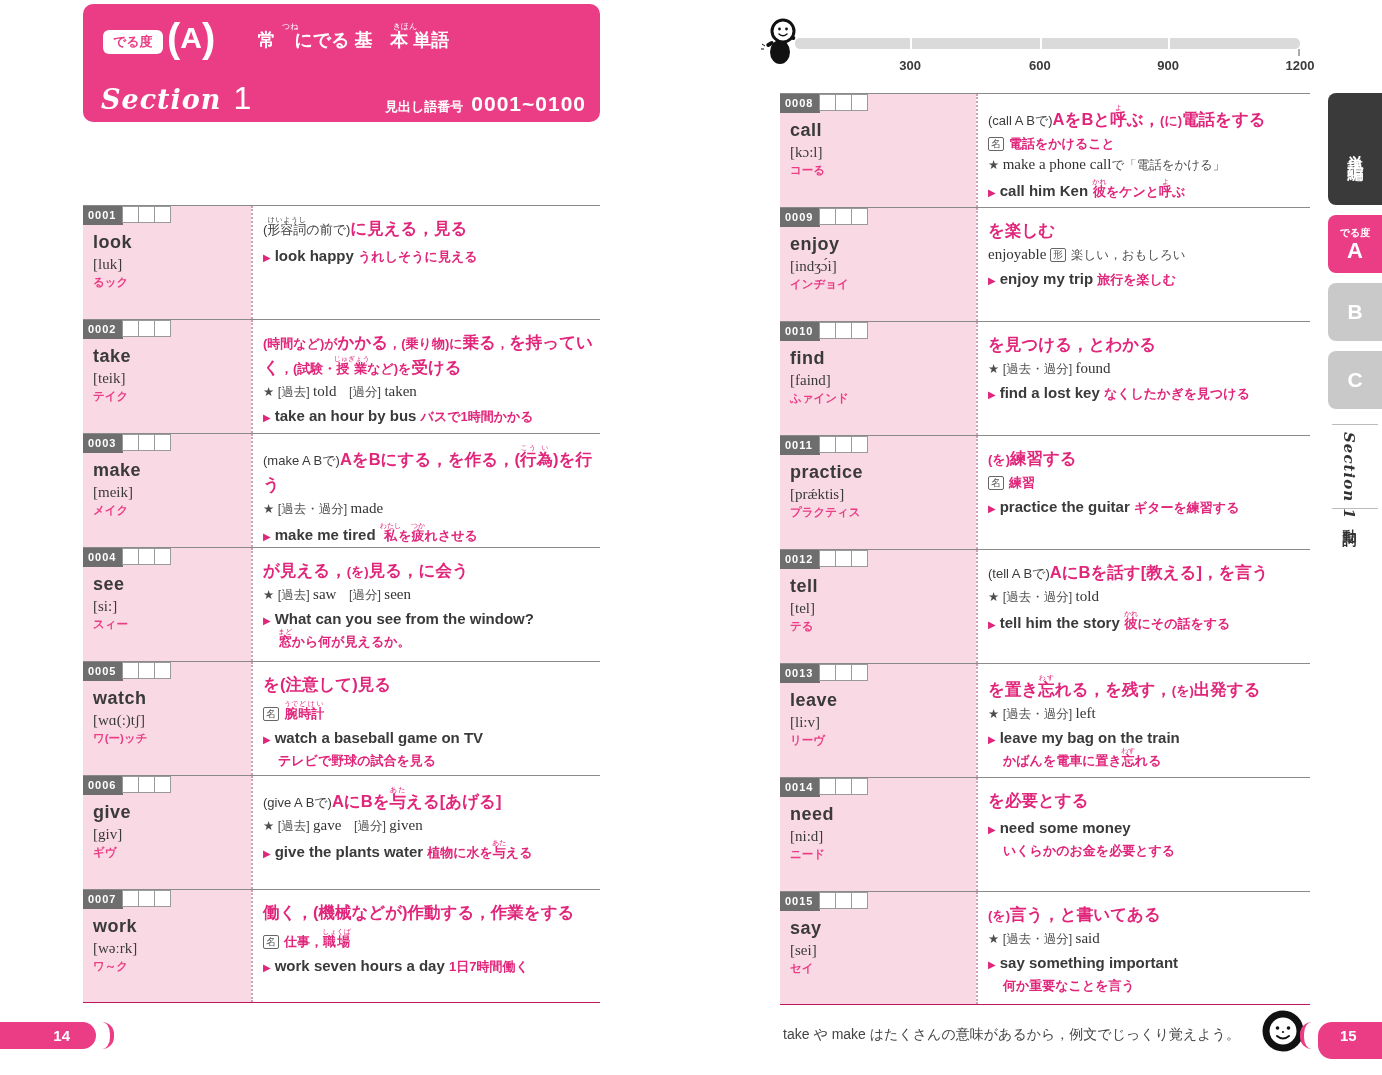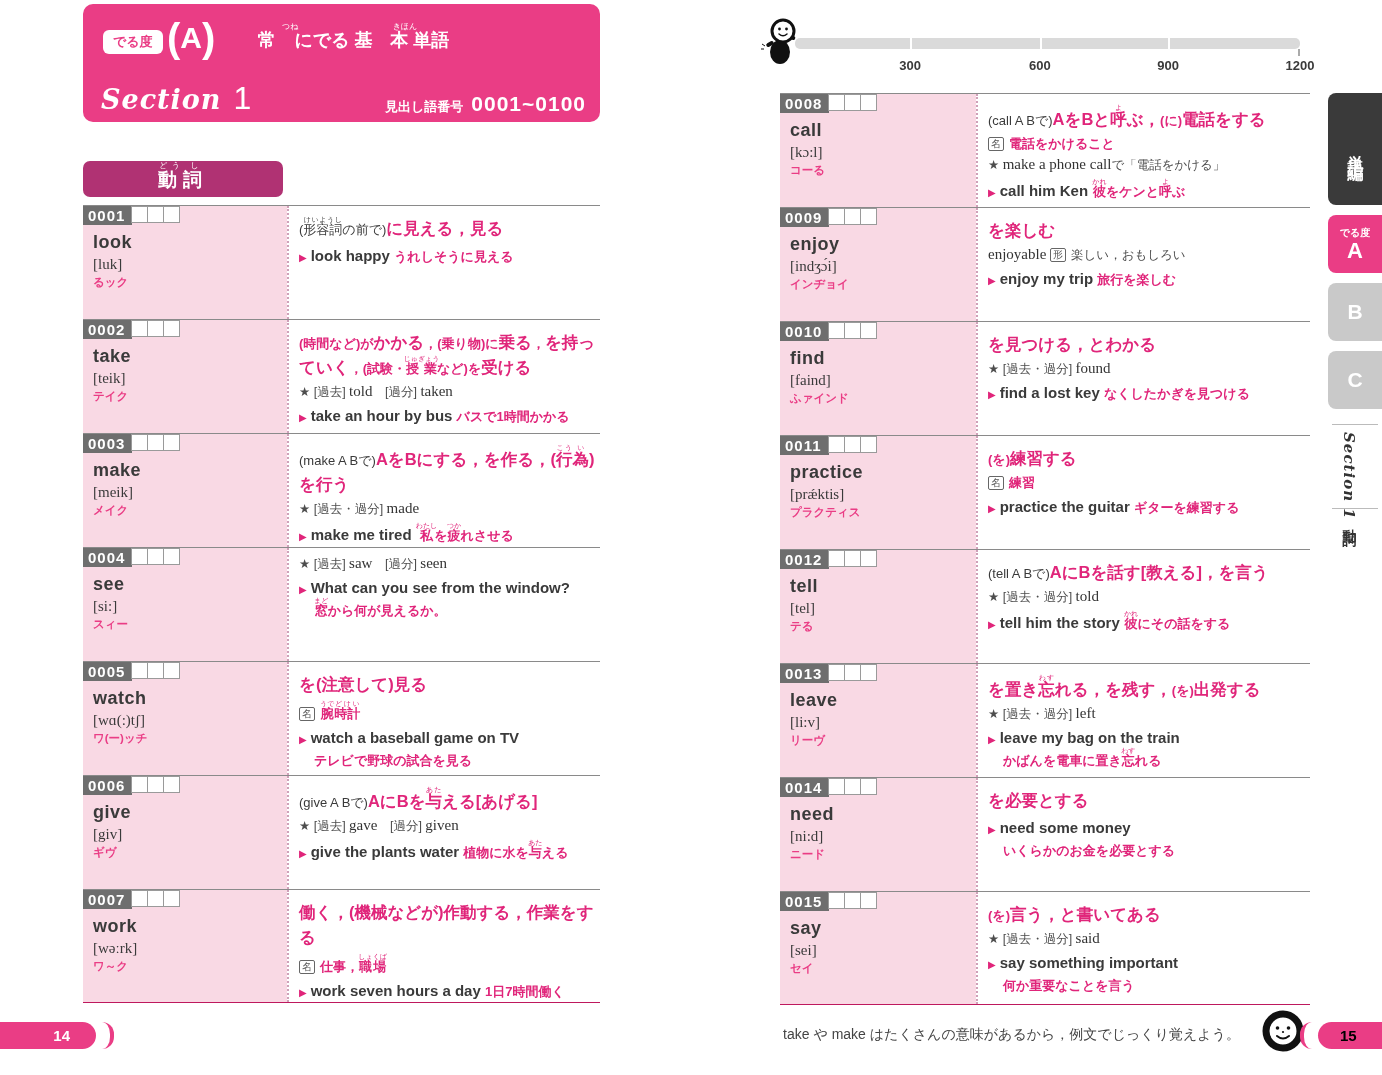--- a/index.html
+++ b/index.html
@@ -28,24 +28,24 @@
              border-radius:7px;color:#fff;text-align:center;font-weight:bold;font-size:19px;
              line-height:30px;letter-spacing:6px;}
   .verb-band rt{font-size:8px;font-weight:normal;letter-spacing:2px;}
 
   
   .entries{position:absolute;}
   #entries-left{left:83px;top:205px;width:517px;}
   #entries-right{left:780px;top:93px;width:530px;}
   .row{display:flex;height:114px;box-sizing:border-box;border-top:1px solid #8a8a8a;overflow:hidden;}
   .entries .row:last-child{border-bottom:1px solid #be185d;}
-  .wcell{width:204px;background:#f9d9e4;position:relative;flex:none;}
+  .wcell{width:168px;background:#f9d9e4;position:relative;flex:none;}
   #entries-right .wcell{width:196px;}
   .numstrip{position:absolute;left:0;top:0;display:flex;}
-  .num{background:#6e6e6e;color:#fff;font-size:15px;font-weight:bold;
+  .num{background:#6e6e6e;color:#fff;font-size:11px;font-weight:bold;
        padding:2px 7px 2px 5px;letter-spacing:1px;line-height:15px;}
   .cb{width:17px;height:17px;background:#fff;border:1px solid #9a9a9a;margin-left:-1px;box-sizing:border-box;}
   .word{margin:27px 0 0 10px;font-size:18px;font-weight:bold;color:#3a3a3a;letter-spacing:0.5px;line-height:1.1;}
   .pron{margin:3px 0 0 10px;font-family:"Liberation Serif","DejaVu Serif",serif;font-size:15px;color:#3a3a3a;}
   .kana{margin:2px 6px 0 10px;font-size:11.5px;font-weight:bold;color:#ea3d85;}
   .dcell{flex:1;border-left:2px dotted #cfa0b8;padding:4px 4px 0 10px;box-sizing:border-box;}
 
   .line{margin-top:3px;}
   .line-def{color:#e0257a;font-weight:bold;font-size:16.5px;line-height:1.5;margin-top:6px;}
   .s-plain{color:#3a3a3a;font-weight:normal;font-size:13px;}
@@ -90,42 +90,41 @@
   
   .pg-left{position:absolute;left:0;top:1022px;width:96px;height:27px;background:#ea3d85;
            border-radius:0 14px 14px 0;color:#fff;font-weight:bold;font-size:15px;
            text-align:right;line-height:27px;padding-right:26px;box-sizing:border-box;}
   .pg-left-cap{position:absolute;left:100px;top:1022px;width:10px;height:27px;
                border-right:4px solid #ea3d85;border-radius:0 12px 12px 0;}
   .tip{position:absolute;right:142px;top:1026px;font-size:14px;color:#444;}
   .smiley{position:absolute;left:1262px;top:1010px;}
   .pg-right-cap{position:absolute;left:1300px;top:1022px;width:10px;height:27px;
                 border-left:4px solid #ea3d85;border-radius:12px 0 0 12px;}
-  .pg-right{position:absolute;left:1318px;top:1022px;width:64px;height:27px;background:#ea3d85;
-            border-radius:14px 0 0 14px;color:#000000;font-weight:bold;font-size:15px;
+  .pg-right{position:absolute;left:1318px;top:1022px;width:64px;height:37px;background:#ea3d85;
+            border-radius:14px 0 0 14px;color:#ffffff;font-weight:bold;font-size:15px;
             line-height:27px;padding-left:22px;box-sizing:border-box;}
 </style>
 </head>
 <body>
 
 <div class="canvas">
 
   <div class="sec-header">
     <span class="deru-badge">でる度</span>
     <span class="deru-letter"><span class="paren">(</span><span>A</span><span class="paren">)</span></span>
     <div class="h-title" id="header-title"><ruby>常<rt>つね</rt></ruby><span>にでる</span><ruby>基本<rt>きほん</rt></ruby><span>単語</span></div>
     <div class="section-line">
       <span class="section-word">Section</span><span class="section-num">1</span>
     </div>
     <div class="heading-no">
       <span class="lbl">見出し語番号</span><span class="val">0001~0100</span>
     </div>
   </div>
 
-  <div class="verb-band" id="verb-band"><ruby>動<rt>どう</rt></ruby><ruby>詞<rt>し</rt></ruby></div>
 
   <div class="mascot">
     <svg width="44" height="52" viewBox="0 0 44 52">
       <ellipse cx="20" cy="38" rx="10" ry="12" fill="#111"></ellipse>
       <rect x="6" y="28" width="8" height="4" rx="2" fill="#111" transform="rotate(-30 10 30)"></rect>
       <rect x="27" y="20" width="9" height="4" rx="2" fill="#111" transform="rotate(40 31 22)"></rect>
       <circle cx="23" cy="17" r="11" fill="#fff" stroke="#111" stroke-width="3"></circle>
       <circle cx="19.5" cy="15" r="1.4" fill="#111"></circle>
       <circle cx="26.5" cy="15" r="1.4" fill="#111"></circle>
       <path d="M19 20 q4 3.5 8 0" stroke="#111" stroke-width="1.5" fill="none" stroke-linecap="round"></path>
@@ -205,20 +204,21 @@
             <span class="num">0004</span>
             <span class="cb"></span>
             <span class="cb"></span>
             <span class="cb"></span>
           </div>
           <div class="word">see</div>
           <div class="pron">[si:]</div>
           <div class="kana">スィー</div>
         </div>
         <div class="dcell">
+          <div class="line line-def"><span class="s-main">が見える，</span><span class="s-sub">(を)</span><span class="s-main">見る，に会う</span></div>
           <div class="line line-note"><span class="s-g">★ [過去] </span><span class="s-w">saw</span><span class="s-g">　[過分] </span><span class="s-w">seen</span></div>
           <div class="line line-ex"><span class="arrow">▶</span><span class="s-en">What can you see from the window?</span><br><ruby class="s-jp">窓<rt>まど</rt></ruby><span class="s-jp">から何が見えるか。</span></div>
         </div>
       </div>
       <div class="row">
         <div class="wcell">
           <div class="numstrip">
             <span class="num">0005</span>
             <span class="cb"></span>
             <span class="cb"></span>

